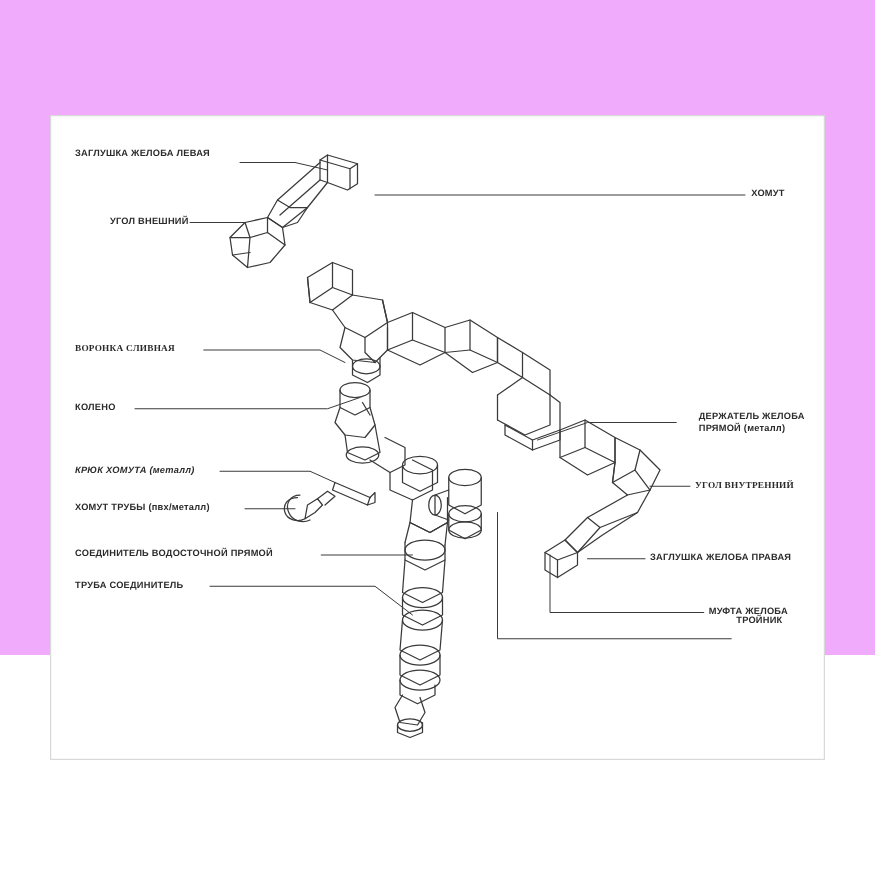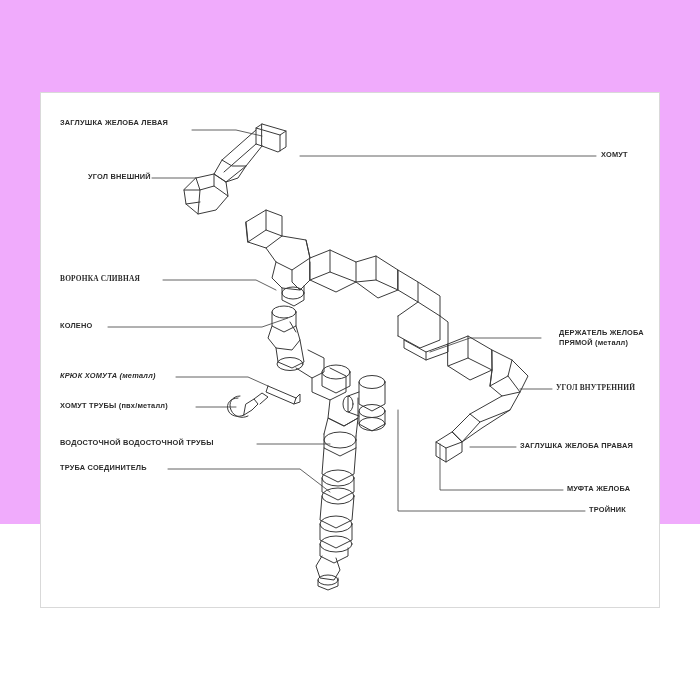--- a/index.html
+++ b/index.html
@@ -227,24 +227,24 @@
 
     </g>
   </svg>
 
   <div class="lbl" style="left:60px; top:118px;">ЗАГЛУШКА ЖЕЛОБА ЛЕВАЯ</div>
   <div class="lbl" style="left:60px; top:172px;margin-left:28px;">УГОЛ ВНЕШНИЙ</div>
   <div class="lbl" style="left:60px; top:274px;font-family:Liberation Serif, serif;">ВОРОНКА СЛИВНАЯ</div>
   <div class="lbl" style="left:60px; top:321px;">КОЛЕНО</div>
   <div class="lbl" style="left:60px; top:371px;font-style:italic;">КРЮК ХОМУТА (металл)</div>
   <div class="lbl" style="left:60px; top:401px;">ХОМУТ ТРУБЫ (пвх/металл)</div>
-  <div class="lbl" style="left:60px; top:438px;">ВОДОСТОЧНОЙ ВОДОСТОЧНОЙ ТРУБЫ</div>
+  <div class="lbl" style="left:60px; top:438px;">СОЕДИНИТЕЛЬ ВОДОСТОЧНОЙ ПРЯМОЙ</div>
   <div class="lbl" style="left:60px; top:463px;">ТРУБА СОЕДИНИТЕЛЬ</div>
 
   <div class="lbl r" style="left:601px; top:150px;">ХОМУТ</div>
   <div class="lbl" style="left:545px; top:328px; white-space:pre-line;margin-left:14px;">ДЕРЖАТЕЛЬ ЖЕЛОБА
 ПРЯМОЙ (металл)</div>
   <div class="lbl" style="left:556px; top:383px;font-family:Liberation Serif, serif;">УГОЛ ВНУТРЕННИЙ</div>
   <div class="lbl" style="left:520px; top:441px;">ЗАГЛУШКА ЖЕЛОБА ПРАВАЯ</div>
   <div class="lbl" style="left:567px; top:484px;">МУФТА ЖЕЛОБА</div>
-  <div class="lbl" style="left:589px; top:505px;">ТРОЙНИК</div>
+  <div class="lbl" style="left:589px; top:491px;">ТРОЙНИК</div>
 
 </div>
 
 </body></html>

